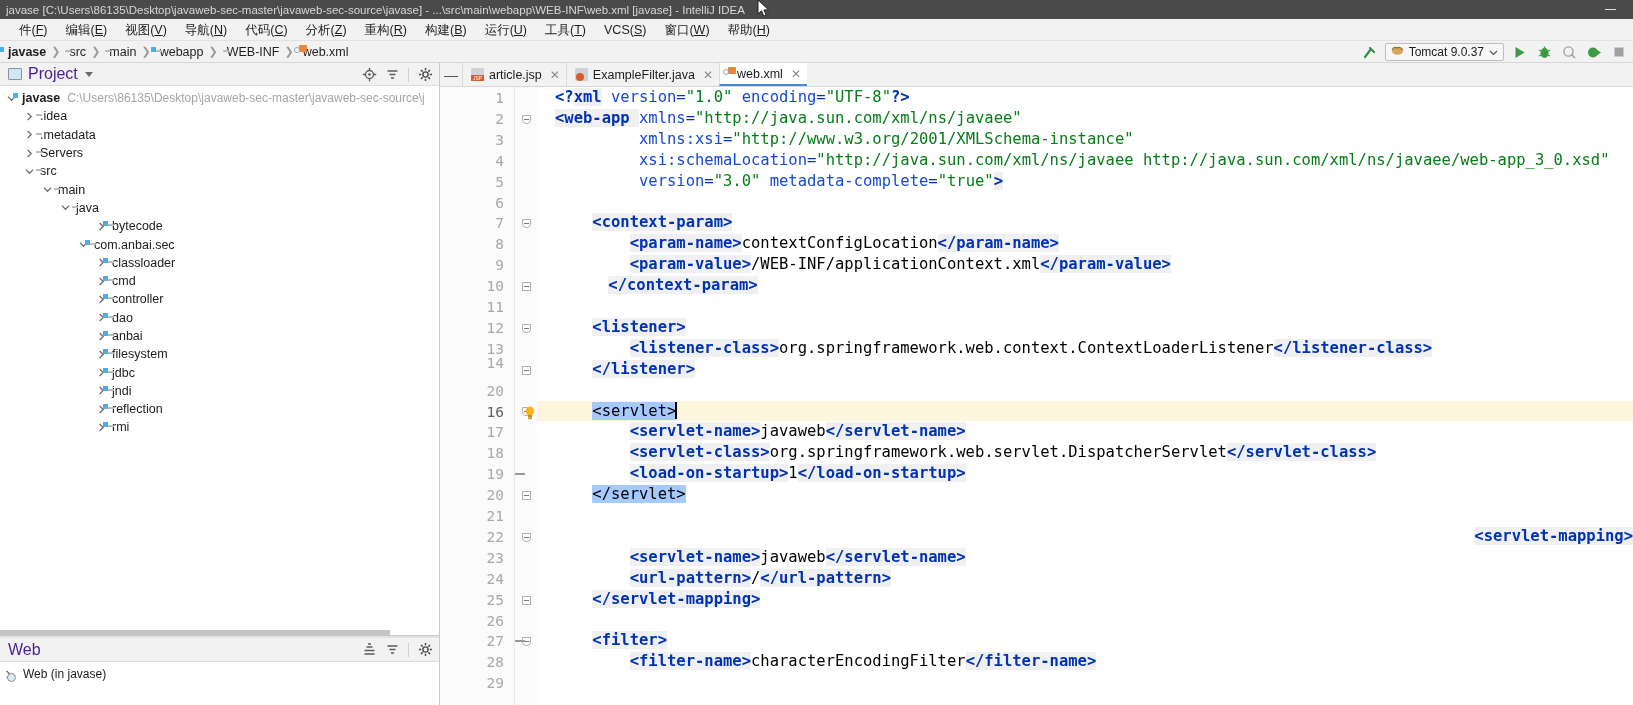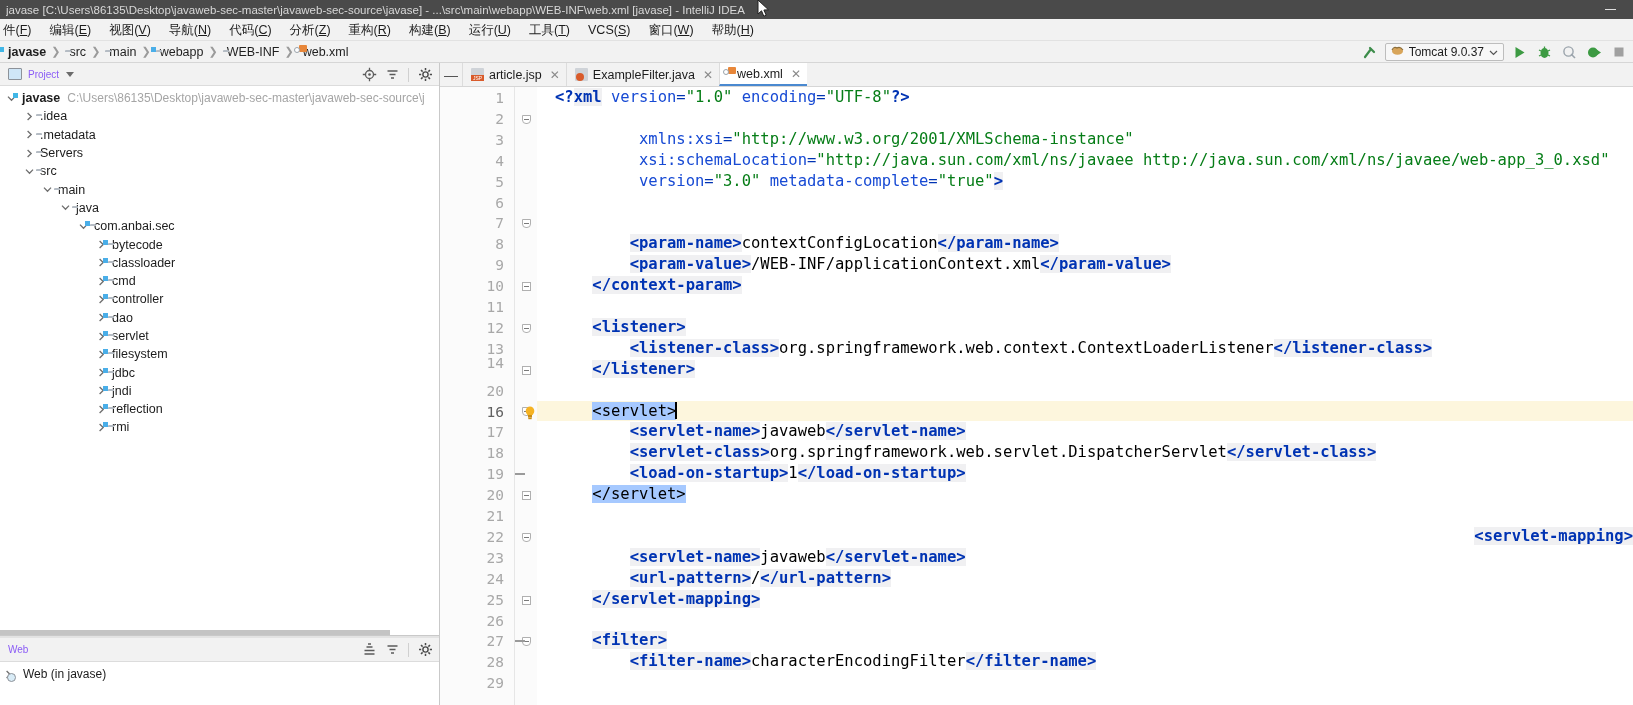--- a/index.html
+++ b/index.html
@@ -46,21 +46,21 @@
   }
   .cursor-arrow svg { display:block; }
 
   
   .menubar {
     height: 22px;
     background: #f2f2f2;
     border-bottom: 1px solid #e2e2e2;
     display: flex;
     align-items: center;
-    padding-left: 0px;
+    padding-left: 16px;
     font-size: 12.5px;
     color: #1c1c1c;
   }
   .menu-item {
     padding: 2px 9px;
     white-space: nowrap;
     line-height: 16px;
   }
   .menu-item .mn { text-decoration: underline; }
   .menu-item:first-child { margin-left: -6px; }
@@ -140,21 +140,21 @@
     border-right: 1px solid #c9c9c9;
     position: relative;
   }
   .panel-header {
     height: 23px; background: #f2f2f2;
     border-bottom: 1px solid #dcdcdc;
     display: flex; align-items: center;
     padding: 0 4px 0 8px;
     position: relative;
   }
-  .panel-title { font-size: 10px; color: #8b5cf6; }
+  .panel-title { font-size: 16px; color: #4c1d95; }
   .panel-ico-box {
     width: 14px; height: 12px; border: 1.5px solid #8d9299; background:#cfe6f7;
     margin-right: 6px; border-radius:1px;
   }
   .caret-down {
     width:0;height:0;border-left:4px solid transparent;border-right:4px solid transparent;
     border-top:5px solid #6b6b6b; margin-left:7px;
   }
   .panel-header-right {
     position:absolute; right:4px; top:0; height:23px;
@@ -520,47 +520,47 @@
             <span style="display:inline-block;width:59px"></span>
             <span class="arrow">
               <svg width="9" height="9" viewBox="0 0 9 9">
                 <path d="M1 2.6 L4.5 6.2 L8 2.6" stroke="#6e6e6e" stroke-width="1.3" fill="none"></path>
               </svg>
             </span>
             <span class="ico"><span class="folder-ico" style="background:#4aaee8"></span></span>
             <span class="tree-label">java</span>
           </div>
           <div class="tree-row">
+            <span style="display:inline-block;width:95px"></span>
+            <span class="arrow">
+              <svg width="9" height="9" viewBox="0 0 9 9">
+                <path d="M2.6 1 L6.2 4.5 L2.6 8" stroke="#6e6e6e" stroke-width="1.3" fill="none"></path>
+              </svg>
+            </span>
+            <span class="ico"><span class="folder-ico src"></span></span>
+            <span class="tree-label">bytecode</span>
+          </div>
+          <div class="tree-row">
             <span style="display:inline-block;width:77px"></span>
             <span class="arrow">
               <svg width="9" height="9" viewBox="0 0 9 9">
                 <path d="M1 2.6 L4.5 6.2 L8 2.6" stroke="#6e6e6e" stroke-width="1.3" fill="none"></path>
               </svg>
             </span>
             <span class="ico"><span class="folder-ico src"></span></span>
             <span class="tree-label">com.anbai.sec</span>
           </div>
           <div class="tree-row">
             <span style="display:inline-block;width:95px"></span>
             <span class="arrow">
               <svg width="9" height="9" viewBox="0 0 9 9">
                 <path d="M2.6 1 L6.2 4.5 L2.6 8" stroke="#6e6e6e" stroke-width="1.3" fill="none"></path>
               </svg>
             </span>
             <span class="ico"><span class="folder-ico src"></span></span>
-            <span class="tree-label">bytecode</span>
-          </div>
-          <div class="tree-row">
-            <span style="display:inline-block;width:95px"></span>
-            <span class="arrow">
-              <svg width="9" height="9" viewBox="0 0 9 9">
-                <path d="M2.6 1 L6.2 4.5 L2.6 8" stroke="#6e6e6e" stroke-width="1.3" fill="none"></path>
-              </svg>
-            </span>
-            <span class="ico"><span class="folder-ico src"></span></span>
             <span class="tree-label">classloader</span>
           </div>
           <div class="tree-row">
             <span style="display:inline-block;width:95px"></span>
             <span class="arrow">
               <svg width="9" height="9" viewBox="0 0 9 9">
                 <path d="M2.6 1 L6.2 4.5 L2.6 8" stroke="#6e6e6e" stroke-width="1.3" fill="none"></path>
               </svg>
             </span>
             <span class="ico"><span class="folder-ico src"></span></span>
@@ -587,21 +587,21 @@
             <span class="tree-label">dao</span>
           </div>
           <div class="tree-row">
             <span style="display:inline-block;width:95px"></span>
             <span class="arrow">
               <svg width="9" height="9" viewBox="0 0 9 9">
                 <path d="M2.6 1 L6.2 4.5 L2.6 8" stroke="#6e6e6e" stroke-width="1.3" fill="none"></path>
               </svg>
             </span>
             <span class="ico"><span class="folder-ico src"></span></span>
-            <span class="tree-label">servlet</span>
+            <span class="tree-label">anbai</span>
           </div>
           <div class="tree-row">
             <span style="display:inline-block;width:95px"></span>
             <span class="arrow">
               <svg width="9" height="9" viewBox="0 0 9 9">
                 <path d="M2.6 1 L6.2 4.5 L2.6 8" stroke="#6e6e6e" stroke-width="1.3" fill="none"></path>
               </svg>
             </span>
             <span class="ico"><span class="folder-ico src"></span></span>
             <span class="tree-label">filesystem</span>
@@ -791,27 +791,29 @@
             </div>
             <div class="fold tri" style="top: 544.4px;">
               <span class="box"></span>
             </div>
             <div class="leftdash" style="top: 386.2px;"></div>
             <div class="leftdash" style="top: 553.4px;"></div>
           </div>
         <div class="codearea" id="codearea">
             <div style="position: absolute; left: 0px; right: 0px; top: 313.5px; height: 20.9px; background: rgb(253, 246, 221); z-index: 0;"></div>
             <div class="code-line" style="top: 0px; position: absolute; left: 0px; right: 0px; z-index: 1;"><span class="pi">&lt;?</span><span class="tg">xml</span><span class="txt"> </span><span class="attr">version</span><span class="punct">=</span><span class="val">"1.0"</span><span class="txt"> </span><span class="attr">encoding</span><span class="punct">=</span><span class="val">"UTF-8"</span><span class="pi">?&gt;</span></div>
+            <div class="code-line" style="top: 20.9px; position: absolute; left: 0px; right: 0px; z-index: 1;"><span class="tg">&lt;web-app</span><span class="hl"> </span><span class="attr">xmlns</span><span class="punct">=</span><span class="val">"http://java.sun.com/xml/ns/javaee"</span></div>
             <div class="code-line" style="top: 41.8px; position: absolute; left: 0px; right: 0px; z-index: 1;"><span class="txt">         </span><span class="attr">xmlns:xsi</span><span class="punct">=</span><span class="val">"http://www.w3.org/2001/XMLSchema-instance"</span></div>
             <div class="code-line" style="top: 62.7px; position: absolute; left: 0px; right: 0px; z-index: 1;"><span class="txt">         </span><span class="attr">xsi:schemaLocation</span><span class="punct">=</span><span class="val">"http://java.sun.com/xml/ns/javaee http://java.sun.com/xml/ns/javaee/web-app_3_0.xsd"</span></div>
             <div class="code-line" style="top: 83.6px; position: absolute; left: 0px; right: 0px; z-index: 1;"><span class="txt">         </span><span class="attr">version</span><span class="punct">=</span><span class="val">"3.0"</span><span class="txt"> </span><span class="attr">metadata-complete</span><span class="punct">=</span><span class="val">"true"</span><span class="tg">&gt;</span></div>
             <div class="code-line" style="top: 104.5px; position: absolute; left: 0px; right: 0px; z-index: 1;">&nbsp;</div>
+            <div class="code-line" style="top: 125.4px; position: absolute; left: 0px; right: 0px; z-index: 1;"><span class="txt">    </span><span class="tg">&lt;context-param&gt;</span></div>
             <div class="code-line" style="top: 146.3px; position: absolute; left: 0px; right: 0px; z-index: 1;"><span class="txt">        </span><span class="tg">&lt;param-name&gt;</span><span class="txt">contextConfigLocation</span><span class="tg">&lt;/param-name&gt;</span></div>
             <div class="code-line" style="top: 167.2px; position: absolute; left: 0px; right: 0px; z-index: 1;"><span class="txt">        </span><span class="tg">&lt;param-value&gt;</span><span class="txt">/WEB-INF/applicationContext.xml</span><span class="tg">&lt;/param-value&gt;</span></div>
-            <div class="code-line" style="top: 188.1px; position: absolute; left: 0px; right: 0px; z-index: 1;"><span class="txt">    </span><span class="tg">&lt;/context-param&gt;</span></div>
+            <div class="code-line" style="top: 188.1px; position: absolute; left: 16px; right: 0px; z-index: 1;"><span class="txt">    </span><span class="tg">&lt;/context-param&gt;</span></div>
             <div class="code-line" style="top: 209px; position: absolute; left: 0px; right: 0px; z-index: 1;">&nbsp;</div>
             <div class="code-line" style="top: 229.9px; position: absolute; left: 0px; right: 0px; z-index: 1;"><span class="txt">    </span><span class="tg">&lt;listener&gt;</span></div>
             <div class="code-line" style="top: 250.8px; position: absolute; left: 0px; right: 0px; z-index: 1;"><span class="txt">        </span><span class="tg">&lt;listener-class&gt;</span><span class="txt">org.springframework.web.context.ContextLoaderListener</span><span class="tg">&lt;/listener-class&gt;</span></div>
             <div class="code-line" style="top: 271.7px; position: absolute; left: 0px; right: 0px; z-index: 1;"><span class="txt">    </span><span class="tg">&lt;/listener&gt;</span></div>
             <div class="code-line" style="top: 292.6px; position: absolute; left: 0px; right: 0px; z-index: 1;">&nbsp;</div>
             <div class="code-line current" style="top: 313.5px; position: absolute; left: 0px; right: 0px; z-index: 1;"><span class="txt">    </span><span class="sel">&lt;servlet&gt;</span><span class="caret"></span></div>
             <div class="code-line" style="top: 334.4px; position: absolute; left: 0px; right: 0px; z-index: 1;"><span class="txt">        </span><span class="tg">&lt;servlet-name&gt;</span><span class="txt">javaweb</span><span class="tg">&lt;/servlet-name&gt;</span></div>
             <div class="code-line" style="top: 355.3px; position: absolute; left: 0px; right: 0px; z-index: 1;"><span class="txt">        </span><span class="tg">&lt;servlet-class&gt;</span><span class="txt">org.springframework.web.servlet.DispatcherServlet</span><span class="tg">&lt;/servlet-class&gt;</span></div>
             <div class="code-line" style="top: 376.2px; position: absolute; left: 0px; right: 0px; z-index: 1;"><span class="txt">        </span><span class="tg">&lt;load-on-startup&gt;</span><span class="txt">1</span><span class="tg">&lt;/load-on-startup&gt;</span></div>
             <div class="code-line" style="top: 397.1px; position: absolute; left: 0px; right: 0px; z-index: 1;"><span class="txt">    </span><span class="sel">&lt;/servlet&gt;</span></div>

